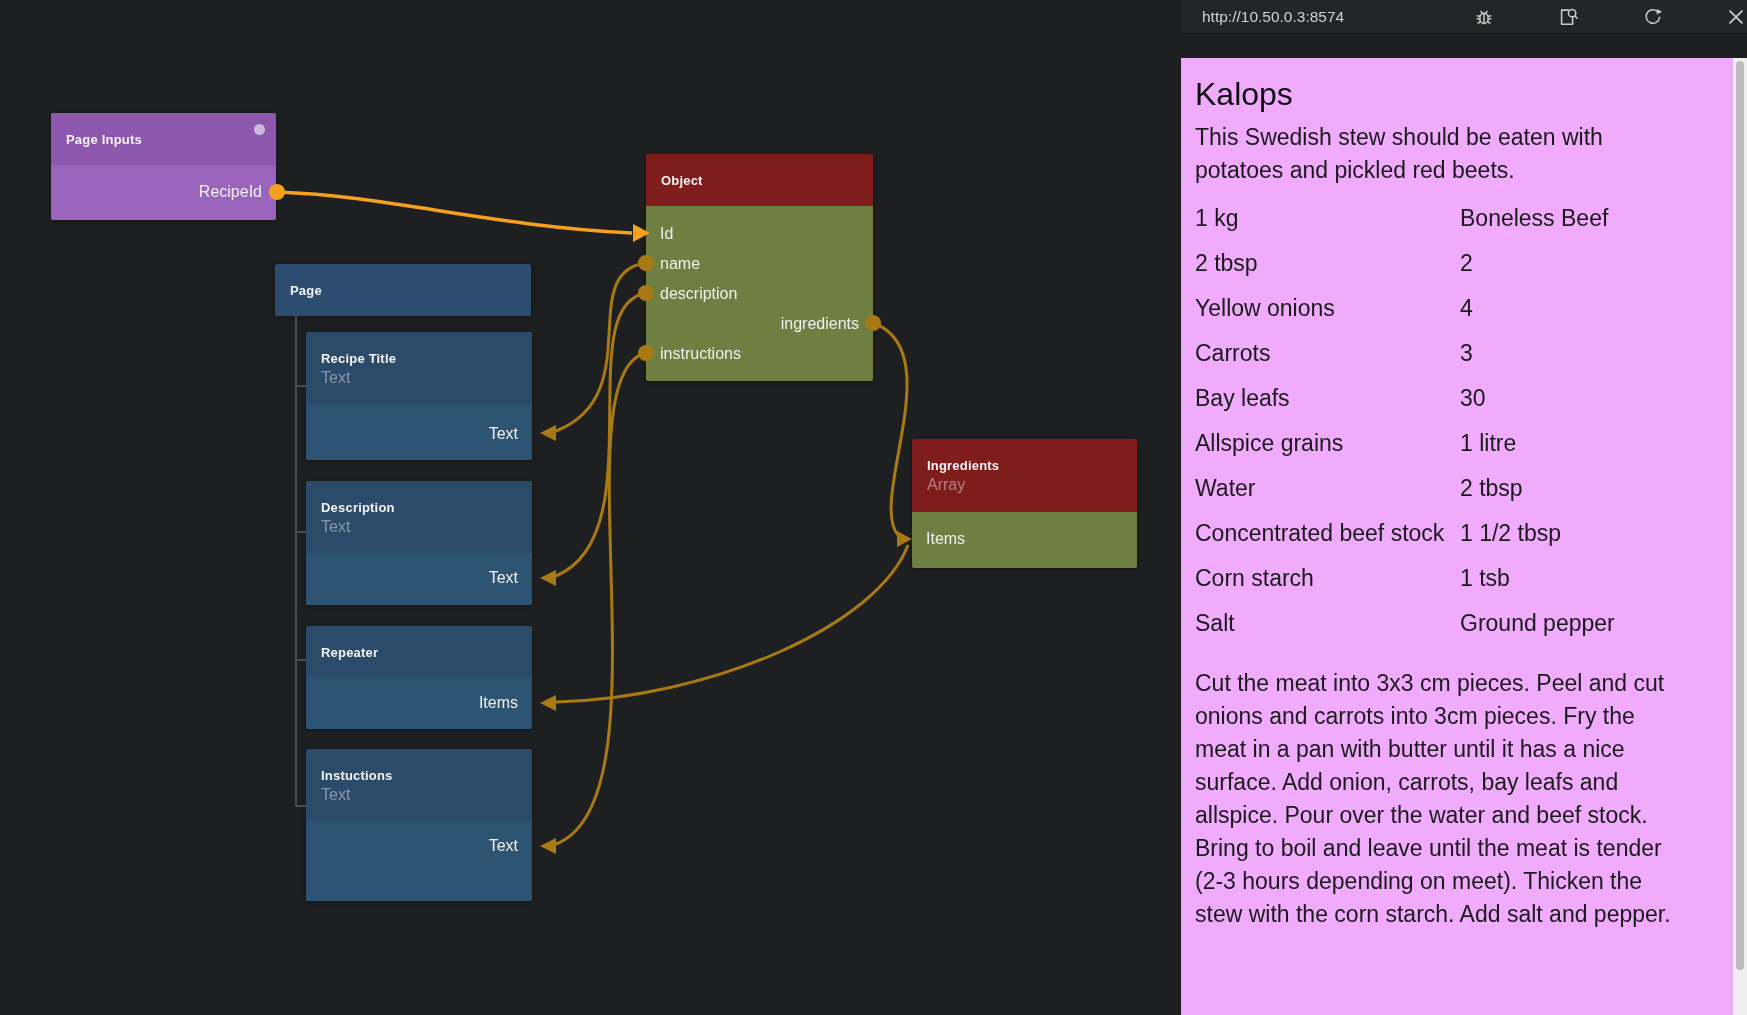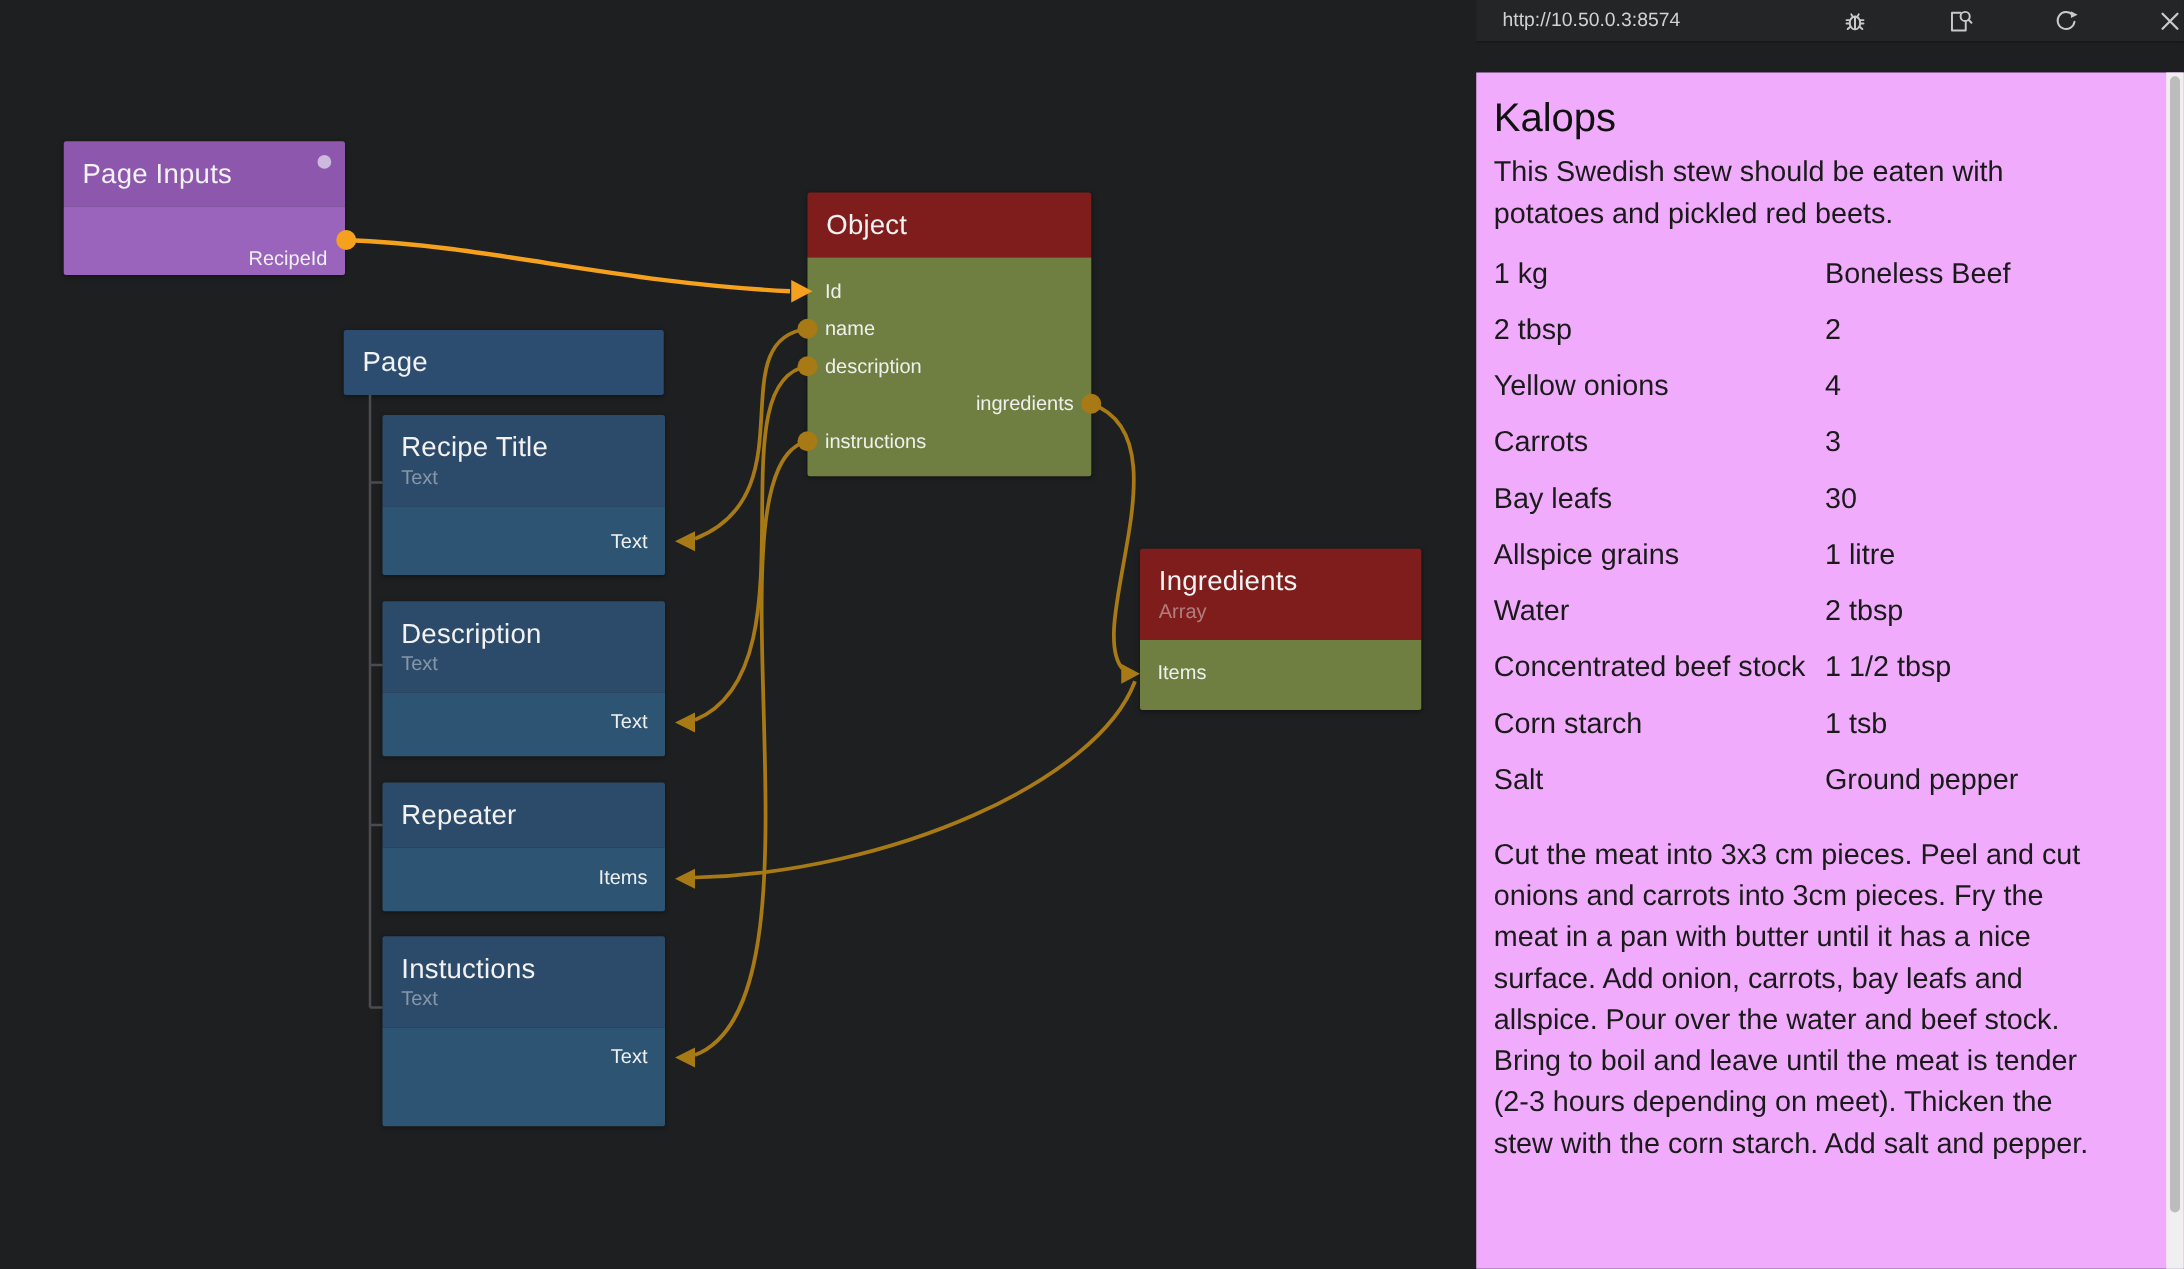--- a/index.html
+++ b/index.html
@@ -8,21 +8,21 @@
 
   
   .canvas{position:absolute;left:0;top:0;width:1181px;height:1015px;background:#1e1f20;}
   .wires{position:absolute;left:0;top:0;pointer-events:none;z-index:3;}
 
   .node{position:absolute;border-radius:2px;z-index:2;box-shadow:0 1px 4px rgba(0,0,0,.35);}
   .nheader{position:relative;display:flex;flex-direction:column;justify-content:center;
            padding:0 15px;border-radius:2px 2px 0 0;}
   .nh1{height:52px}
   .nh2{height:73px}
-  .ntitle{font-size:22px;font-weight:normal;color:#f2f2f2;letter-spacing:.2px;}
+  .ntitle{font-size:13px;font-weight:bold;color:#f2f2f2;letter-spacing:.2px;}
   .nsub{font-size:16px;color:rgba(255,255,255,.42);margin-top:3px;}
   .nbody{position:absolute;left:0;right:0;bottom:0;border-radius:0 0 2px 2px;}
   .nb1{top:52px}
   .nb2{top:73px}
   .prow{height:30px;display:flex;align-items:center;padding:0 14px;
         font-size:16px;color:#eef0ee;}
   .prow.r{justify-content:flex-end;}
 
   .purple .nheader{background:#8d57ad}
   .purple .nbody{background:#9a64bd}
@@ -84,21 +84,21 @@
     <path d="M277,192 C390,196 490,226 632,233" stroke="#f5a11e" stroke-width="3.5" fill="none"></path>
     <polygon points="650,233 633,224 633,242" fill="#f5a11e"></polygon>
     <circle cx="277" cy="192" r="8" fill="#f5a11e"></circle>
   </svg>
 
   <div class="node purple" style="left:51px;top:113px;width:225px;height:107px">
     <div class="nheader nh1">
       <span class="ntitle">Page Inputs</span>
       <span class="hdot"></span>
     </div>
-    <div class="nbody nb1" style="padding-top:28px">
+    <div class="nbody nb1" style="padding-top:12px">
       <div class="prow r">
         <span>RecipeId</span>
       </div>
     </div>
   </div>
 
   <div class="node page-solo" style="left:275px;top:264px;width:226px;height:52px">
     <span class="ntitle">Page</span>
   </div>
 

